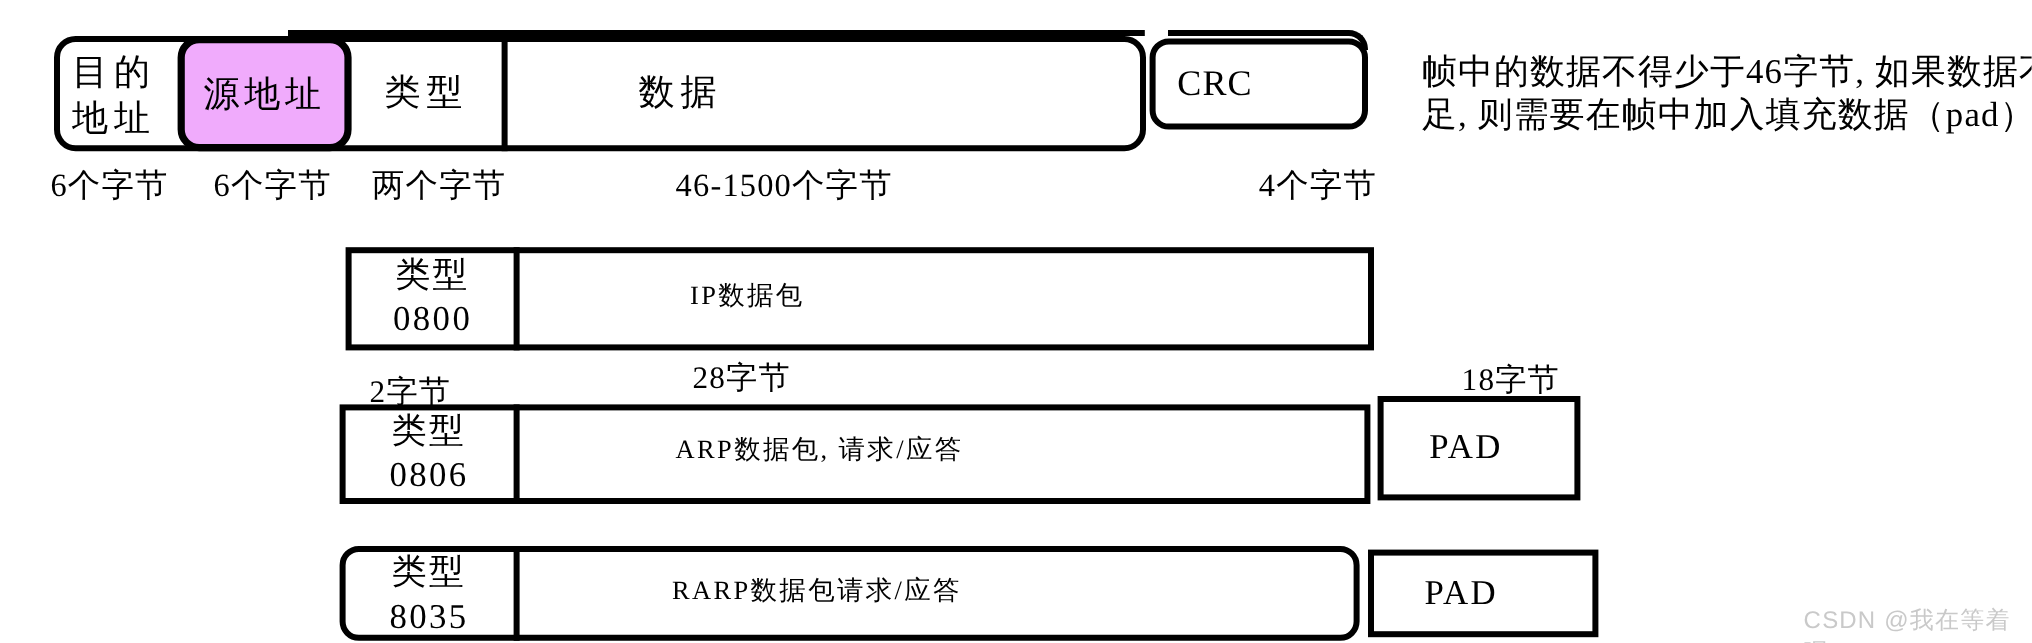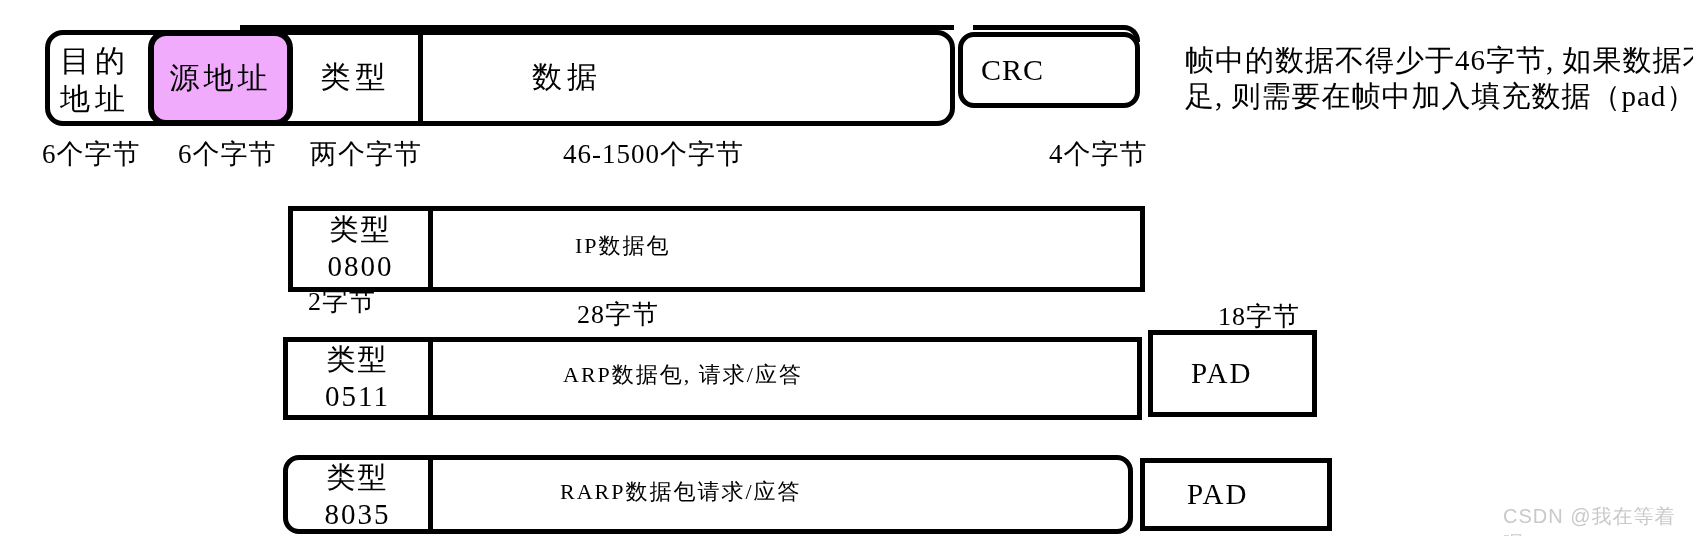--- a/index.html
+++ b/index.html
@@ -46,21 +46,21 @@
   .typeCell{width:135px;text-align:center;font-size:29px;line-height:37px;letter-spacing:2px;}
   .tc2{left:293px;top:211px;}
   .tc3{left:290px;top:341px;}
   .tc4{left:290px;top:459px;}
   .payload{font-size:22px;letter-spacing:2px;}
   .pl2{left:575px;top:231px;}
   .pl3{left:563px;top:360px;}
   .pl4{left:560px;top:477px;}
   
   .szLbl{font-size:26px;letter-spacing:1px;}
-  .sz1{left:308px;top:284px;}
+  .sz1{left:308px;top:309px;}
   .sz2{left:577px;top:297px;}
   .sz3{left:1218px;top:299px;}
   
   .padBox{border:5px solid #000;box-sizing:border-box;display:flex;align-items:center;}
   .padBox span{font-size:29px;letter-spacing:2px;}
   .padA{left:1148px;top:330px;width:169px;height:87px;}
   .padA span{padding-left:38px;}
   .padR{left:1140px;top:458px;width:192px;height:73px;}
   .padR span{padding-left:42px;}
   
@@ -113,21 +113,21 @@
 <div class="abs payload pl2">IP数据包</div>
 
 <div class="abs szLbl sz1">2字节</div>
 <div class="abs szLbl sz2">28字节</div>
 <div class="abs szLbl sz3">18字节</div>
 
 <div class="abs typeRow row3"></div>
 <div class="abs div3"></div>
 <div class="abs typeCell tc3">
   <span class="line">类型</span>
-  <span class="line">0511</span>
+  <span class="line">0806</span>
 </div>
 <div class="abs payload pl3">ARP数据包, 请求/应答</div>
 <div class="abs padBox padA">
   <span>PAD</span>
 </div>
 
 <div class="abs typeRow row4"></div>
 <div class="abs div4"></div>
 <div class="abs typeCell tc4">
   <span class="line">类型</span>

